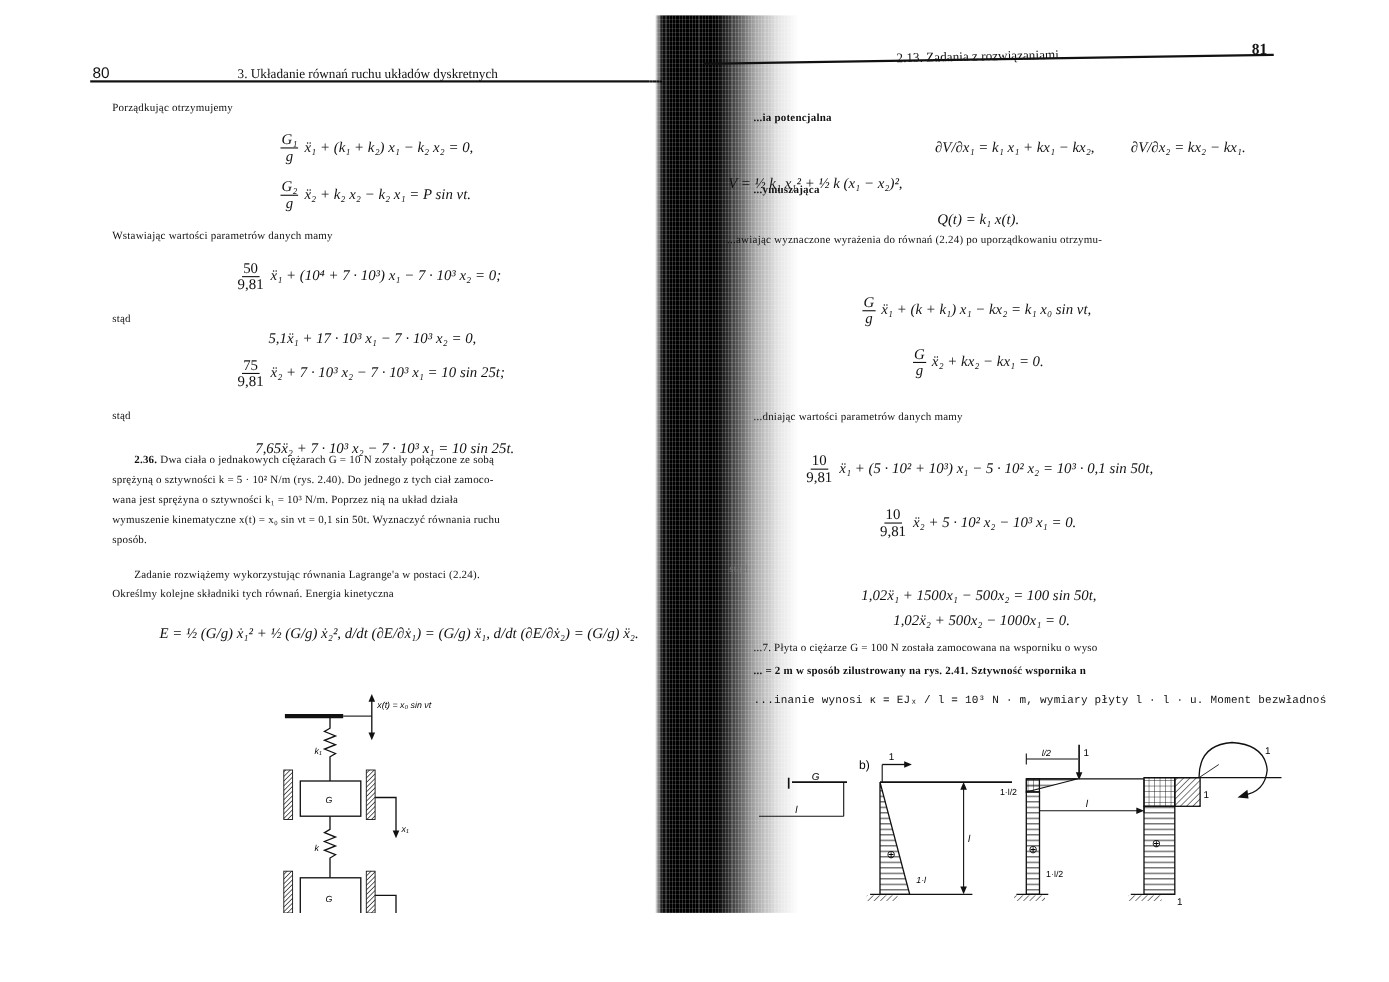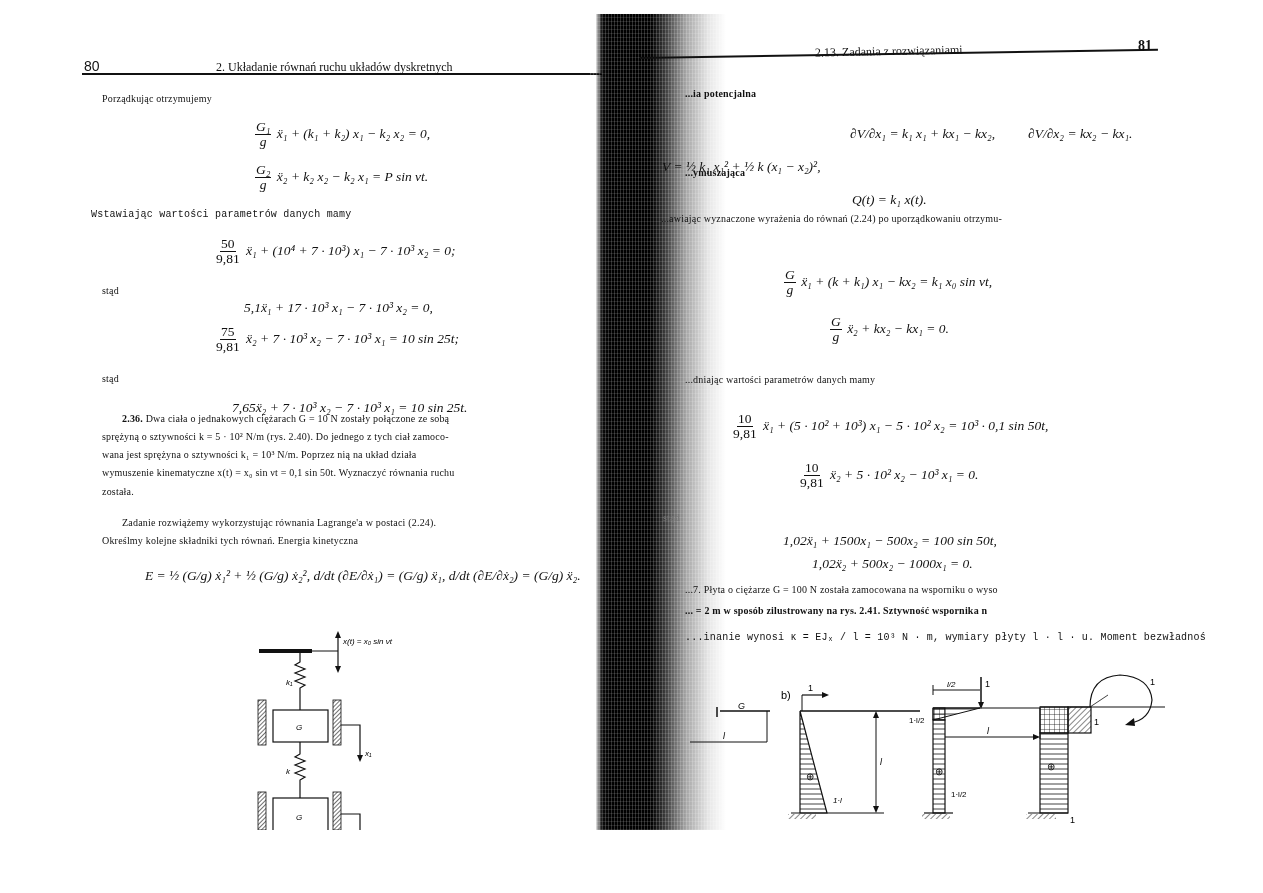--- a/index.html
+++ b/index.html
@@ -23,41 +23,41 @@
                              repeating-linear-gradient(0deg, rgba(255,255,255,0.12) 0 1px, rgba(0,0,0,0) 1px 4px);
            mix-blend-mode: screen; }
   .bold { font-weight: bold; }
   svg text { font-family: "Liberation Sans", sans-serif; }
 </style>
 </head>
 <body>
 
 <div>
   <div class="abs pgno" style="left:84px;top:58px;">80</div>
-  <div class="abs hdr" style="left:216px;top:60px;">2. Układanie równań ruchu układów dyskretnych</div>
+  <div class="abs hdr" style="left:216px;top:60px;">3. Układanie równań ruchu układów dyskretnych</div>
   <div class="rule" style="left:82px;top:73px;width:520px;"></div>
 
   <div class="abs txt" style="left:81px;top:93px;">Porządkując otrzymujemy</div>
 
   <div class="abs eq" style="left:253px;top:120px;">
     <span class="frac">
         <span class="num">G₁</span>
         <span class="den">g</span>
       </span>
     <span>ẍ₁ + (k₁ + k₂) x₁ − k₂ x₂ = 0,</span>
   </div>
   <div class="abs eq" style="left:253px;top:163px;">
     <span class="frac">
         <span class="num">G₂</span>
         <span class="den">g</span>
       </span>
     <span>ẍ₂ + k₂ x₂ − k₂ x₁ = P sin νt.</span>
   </div>
 
-  <div class="abs txt" style="left:70px;top:209px;font-family:Liberation Mono, monospace;">Wstawiając wartości parametrów danych mamy</div>
+  <div class="abs txt" style="left:81px;top:209px;">Wstawiając wartości parametrów danych mamy</div>
 
   <div class="abs eq" style="left:213px;top:237px;">
     <span class="frac" style="font-style:normal">
         <span class="num">50</span>
         <span class="den">9,81</span>
       </span>
     <span>ẍ₁ + (10⁴ + 7 · 10³) x₁ − 7 · 10³ x₂ = 0;</span>
   </div>
   <div class="abs txt" style="left:81px;top:285px;">stąd</div>
   <div class="abs eq" style="left:244px;top:300px;">5,1ẍ₁ + 17 · 10³ x₁ − 7 · 10³ x₂ = 0,</div>
@@ -71,21 +71,21 @@
   <div class="abs txt" style="left:81px;top:373px;">stąd</div>
   <div class="abs eq" style="left:232px;top:389px;margin-top:11px;">7,65ẍ₂ + 7 · 10³ x₂ − 7 · 10³ x₁ = 10 sin 25t.</div>
 
   <div class="abs txt" style="left:101px;top:413px;">
     <span class="bold">2.36.</span>
     <span>Dwa ciała o jednakowych ciężarach G = 10 N zostały połączone ze sobą</span>
   </div>
   <div class="abs txt" style="left:81px;top:431px;">sprężyną o sztywności k = 5 · 10² N/m (rys. 2.40). Do jednego z tych ciał zamoco-</div>
   <div class="abs txt" style="left:81px;top:449px;">wana jest sprężyna o sztywności k₁ = 10³ N/m. Poprzez nią na układ działa</div>
   <div class="abs txt" style="left:81px;top:467px;">wymuszenie kinematyczne x(t) = x₀ sin νt = 0,1 sin 50t. Wyznaczyć równania ruchu</div>
-  <div class="abs txt" style="left:81px;top:486px;">została.</div>
+  <div class="abs txt" style="left:81px;top:486px;">sposób.</div>
 
   <div class="abs txt" style="left:101px;top:517px;">Zadanie rozwiążemy wykorzystując równania Lagrange'a w postaci (2.24).</div>
   <div class="abs txt" style="left:81px;top:535px;">Określmy kolejne składniki tych równań. Energia kinetyczna</div>
   <div class="abs eq" style="left:145px;top:568px;">E = ½ (G/g) ẋ₁² + ½ (G/g) ẋ₂²,    d/dt (∂E/∂ẋ₁) = (G/g) ẍ₁,    d/dt (∂E/∂ẋ₂) = (G/g) ẍ₂.</div>
 
   <svg class="abs" style="left:240px;top:630px;" width="200" height="200">
     <line x1="19" y1="21" x2="72" y2="21" stroke="#111" stroke-width="4"></line>
     <line x1="72" y1="21" x2="98" y2="21" stroke="#111" stroke-width="1"></line>
     <line x1="98" y1="4" x2="98" y2="40" stroke="#111" stroke-width="1.2"></line>
     <polygon points="98,1 95,8 101,8" fill="#111"></polygon>
@@ -116,21 +116,21 @@
 </div>
 
 <div class="spine"></div>
 <div class="spine-noise"></div>
 
 <div>
   <div class="abs hdr" style="left:815px;top:44px;transform:rotate(-1.2deg);">2.13. Zadania z rozwiązaniami</div>
   <div class="abs pgno bold" style="left:1138px;top:38px;font-family:'Liberation Serif',serif;">81</div>
   <div class="rule" style="left:640px;top:57px;width:518px;transform:rotate(-0.9deg);transform-origin:left;"></div>
 
-  <div class="abs txt bold" style="left:664px;top:88px;">...ia potencjalna</div>
+  <div class="abs txt bold" style="left:664px;top:102px;">...ia potencjalna</div>
   <div class="abs eq" style="left:662px;top:126px;margin-top:33px;">V = ½ k₁ x₁² + ½ k (x₁ − x₂)²,</div>
   <div class="abs eq" style="left:850px;top:126px;">∂V/∂x₁ = k₁ x₁ + kx₁ − kx₂,</div>
   <div class="abs eq" style="left:1028px;top:126px;">∂V/∂x₂ = kx₂ − kx₁.</div>
 
   <div class="abs txt bold" style="left:664px;top:167px;">...ymuszająca</div>
   <div class="abs eq" style="left:852px;top:192px;">Q(t) = k₁ x(t).</div>
   <div class="abs txt" style="left:640px;top:213px;">...awiając wyznaczone wyrażenia do równań (2.24) po uporządkowaniu otrzymu-</div>
 
   <div class="abs eq" style="left:782px;top:268px;">
     <span class="frac">

